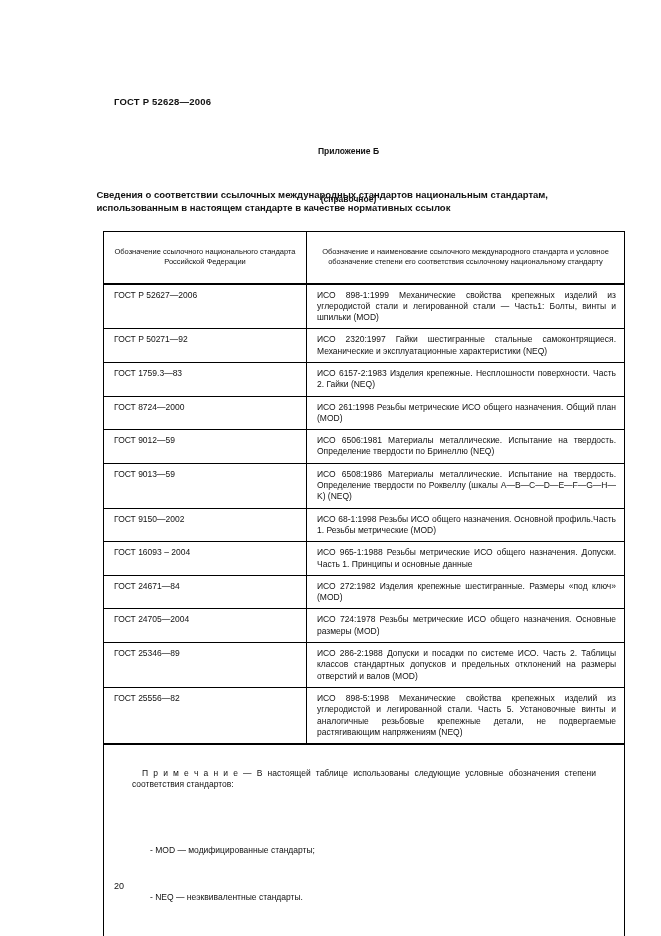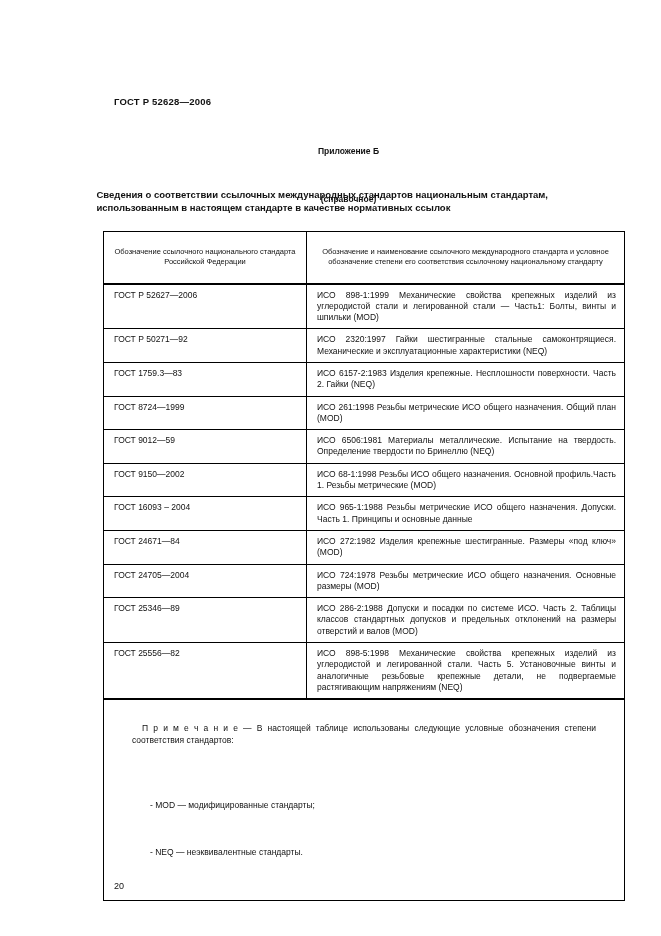--- a/index.html
+++ b/index.html
@@ -124,29 +124,33 @@
     <td class="col-international">ИСО 2320:1997 Гайки шестигранные стальные самоконтрящиеся. Механические и эксплуатационные характеристики (NEQ)</td>
   </tr>
 
   <tr>
     <td class="col-national">ГОСТ 1759.3—83</td>
     <td class="col-international">ИСО 6157-2:1983 Изделия крепежные. Несплошности поверхности. Часть 2. Гайки (NEQ)</td>
   </tr>
 
 
   <tr>
-    <td class="col-national">ГОСТ 8724—1999</td>
+    <td class="col-national">ГОСТ 8724—2000</td>
     <td class="col-international">ИСО 261:1998 Резьбы метрические ИСО общего назначения. Общий план (MOD)</td>
   </tr>
 
   <tr>
     <td class="col-national">ГОСТ 9012—59</td>
     <td class="col-international">ИСО 6506:1981 Материалы металлические. Испытание на твердость. Определение твердости по Бринеллю (NEQ)</td>
   </tr>
 
+  <tr>
+    <td class="col-national">ГОСТ 9013—59</td>
+    <td class="col-international">ИСО 6508:1986 Материалы металлические. Испытание на твердость. Определение твердости по Роквеллу (шкалы A—B—C—D—E—F—G—H—K) (NEQ)</td>
+  </tr>
 
   <tr>
     <td class="col-national">ГОСТ 9150—2002</td>
     <td class="col-international">ИСО 68-1:1998 Резьбы ИСО общего назначения. Основной профиль.Часть 1. Резьбы метрические (MOD)</td>
   </tr>
 
   <tr>
     <td class="col-national">ГОСТ 16093 – 2004</td>
     <td class="col-international">ИСО 965-1:1988 Резьбы метрические ИСО общего назначения. Допуски. Часть 1. Принципы и основные данные</td>
   </tr>

